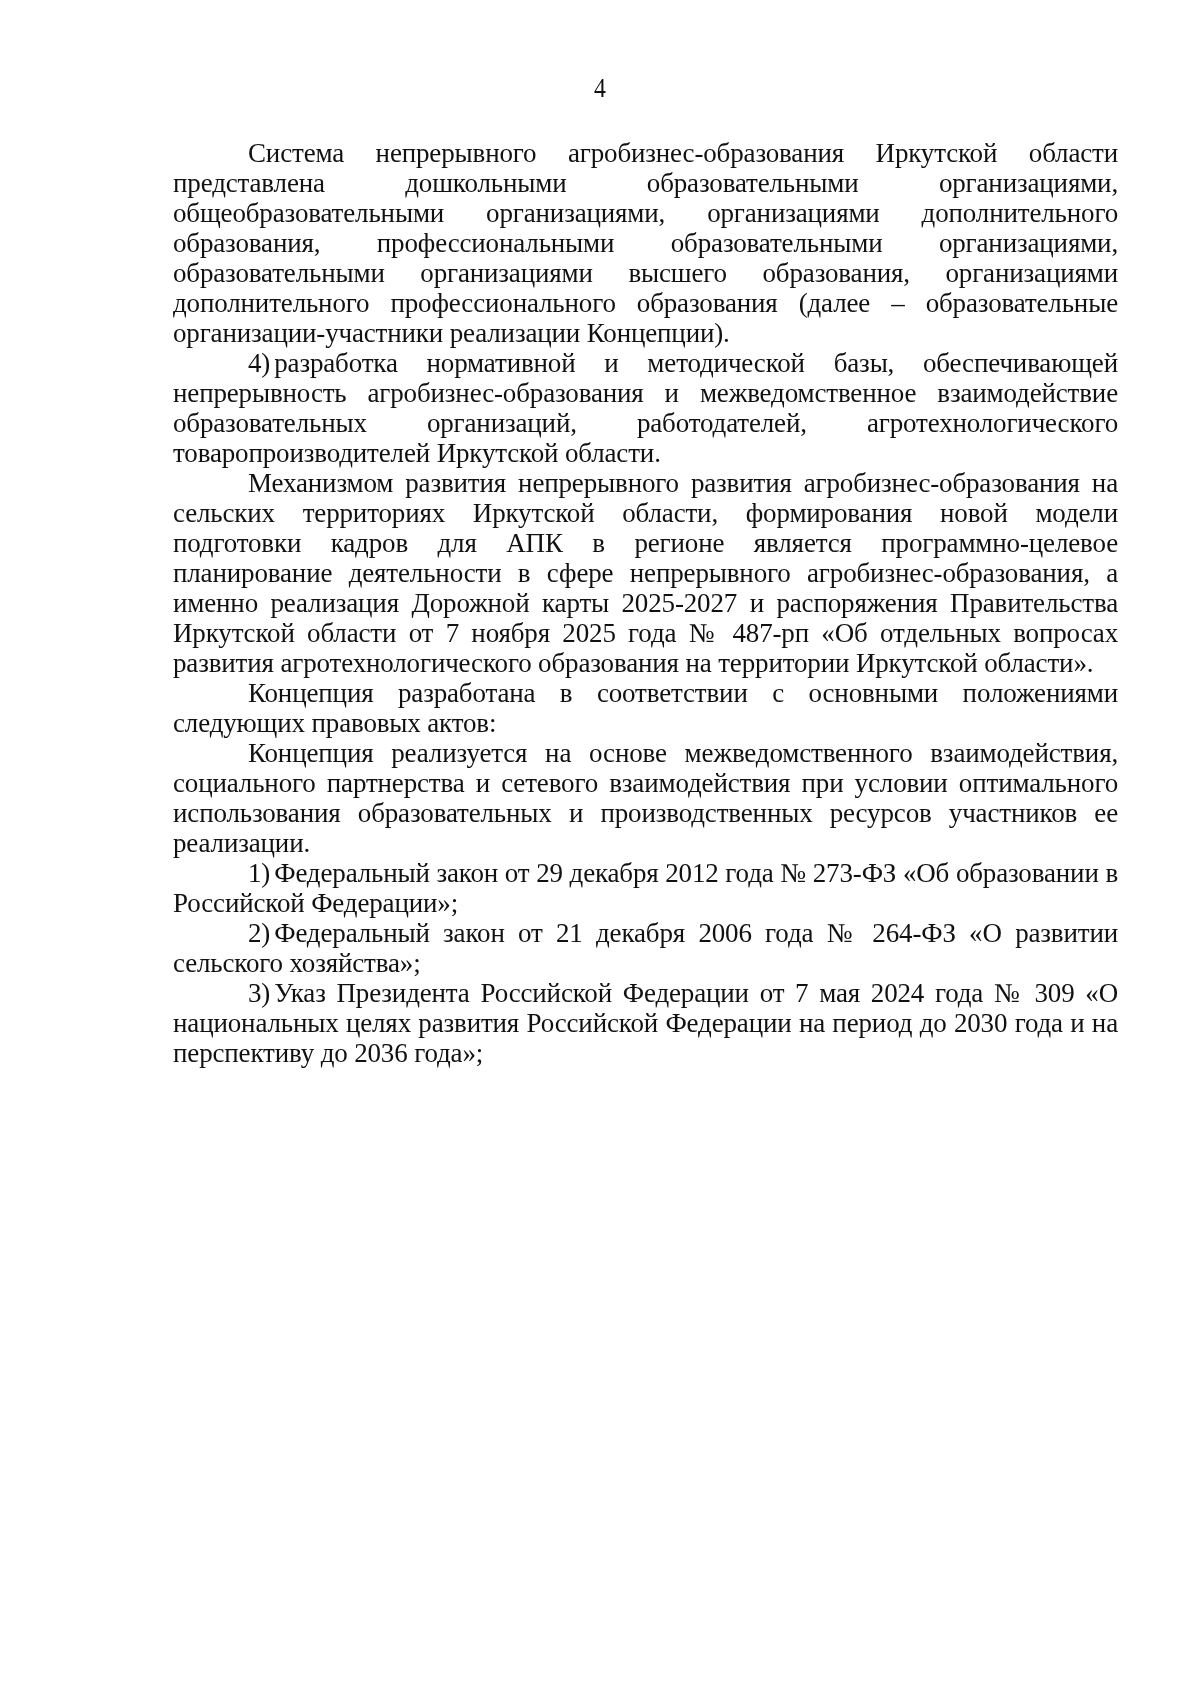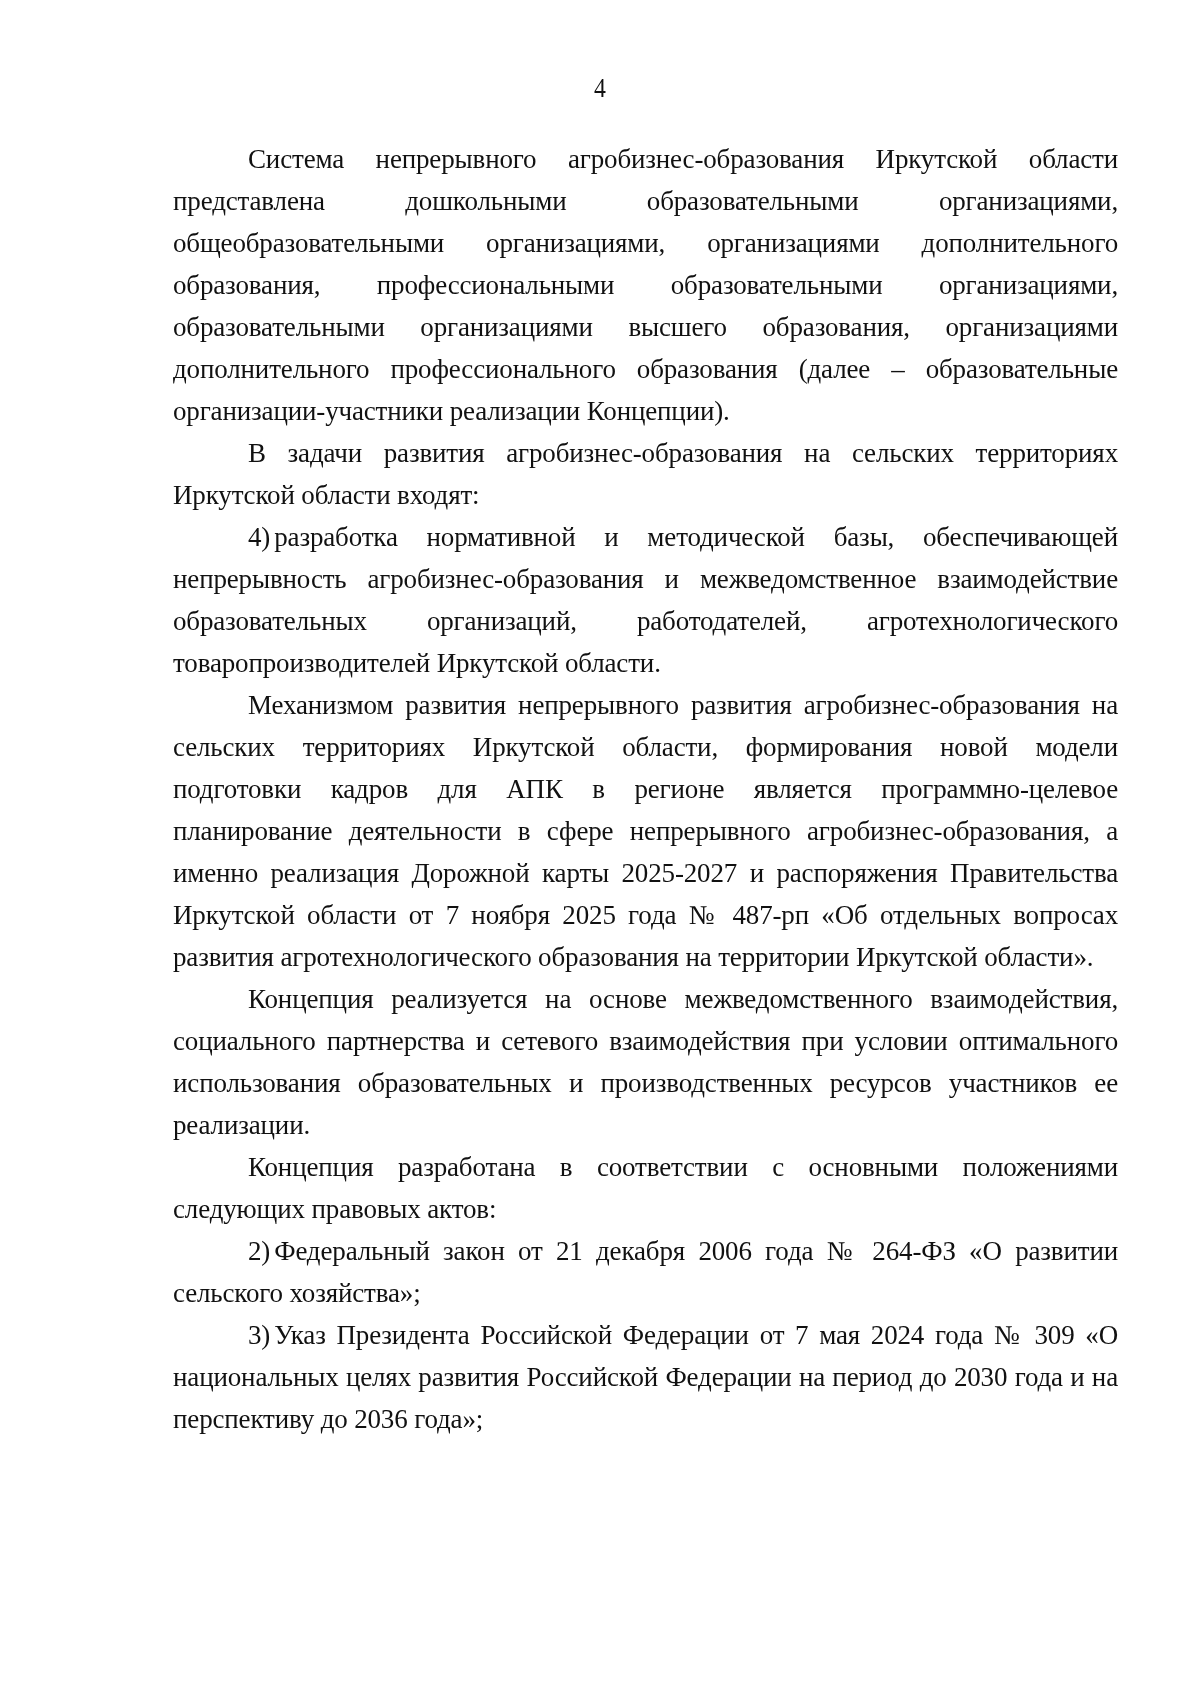--- a/index.html
+++ b/index.html
@@ -35,54 +35,54 @@
     }
     .content {
       position: absolute;
       left: 173px;
       top: 138px;
       width: 945px;
     }
     .para {
       margin: 0;
       font-size: 27px;
-      line-height: 42px;
+      line-height: 30px;
       text-align: justify;
       text-indent: 75px;
       letter-spacing: -0.15px;
       word-spacing: 0px;
     }
     .para .num {
       margin-right: 4px;
     }
   </style>
 </head>
 <body>
 
 <div class="page">
   <div class="page-number">4</div>
 
   <div class="content">
     <p class="para">
       <span>Система непрерывного агробизнес-образования Иркутской области представлена дошкольными образовательными организациями, общеобразовательными организациями, организациями дополнительного образования, профессиональными образовательными организациями, образовательными организациями высшего образования, организациями дополнительного профессионального образования (далее – образовательные организации-участники реализации Концепции).</span>
     </p>
     <p class="para">
-      <span>В задачи развития агробизнес-образования на сельских территориях Иркутской области входят:</span>
-    </p>
-    <p class="para">
       <span class="num">4)</span><span>разработка нормативной и методической базы, обеспечивающей непрерывность агробизнес-образования и межведомственное взаимодействие образовательных организаций, работодателей, агротехнологического товаропроизводителей Иркутской области.</span>
     </p>
     <p class="para">
       <span>Механизмом развития непрерывного развития агробизнес-образования на сельских территориях Иркутской области, формирования новой модели подготовки кадров для АПК в регионе является программно-целевое планирование деятельности в сфере непрерывного агробизнес-образования, а именно реализация Дорожной карты 2025-2027 и распоряжения Правительства Иркутской области от 7 ноября 2025 года № 487-рп «Об отдельных вопросах развития агротехнологического образования на территории Иркутской области».</span>
     </p>
     <p class="para">
+      <span>Концепция разработана в соответствии с основными положениями следующих правовых актов:</span>
+    </p>
+    <p class="para">
       <span>Концепция реализуется на основе межведомственного взаимодействия, социального партнерства и сетевого взаимодействия при условии оптимального использования образовательных и производственных ресурсов участников ее реализации.</span>
     </p>
     <p class="para">
-      <span>Концепция разработана в соответствии с основными положениями следующих правовых актов:</span>
+      <span class="num">1)</span><span>Федеральный закон от 29 декабря 2012 года № 273-ФЗ «Об образовании в Российской Федерации»;</span>
     </p>
     <p class="para">
       <span class="num">2)</span><span>Федеральный закон от 21 декабря 2006 года № 264-ФЗ «О развитии сельского хозяйства»;</span>
     </p>
     <p class="para">
       <span class="num">3)</span><span>Указ Президента Российской Федерации от 7 мая 2024 года № 309 «О национальных целях развития Российской Федерации на период до 2030 года и на перспективу до 2036 года»;</span>
     </p>
   </div>
 </div>
 

